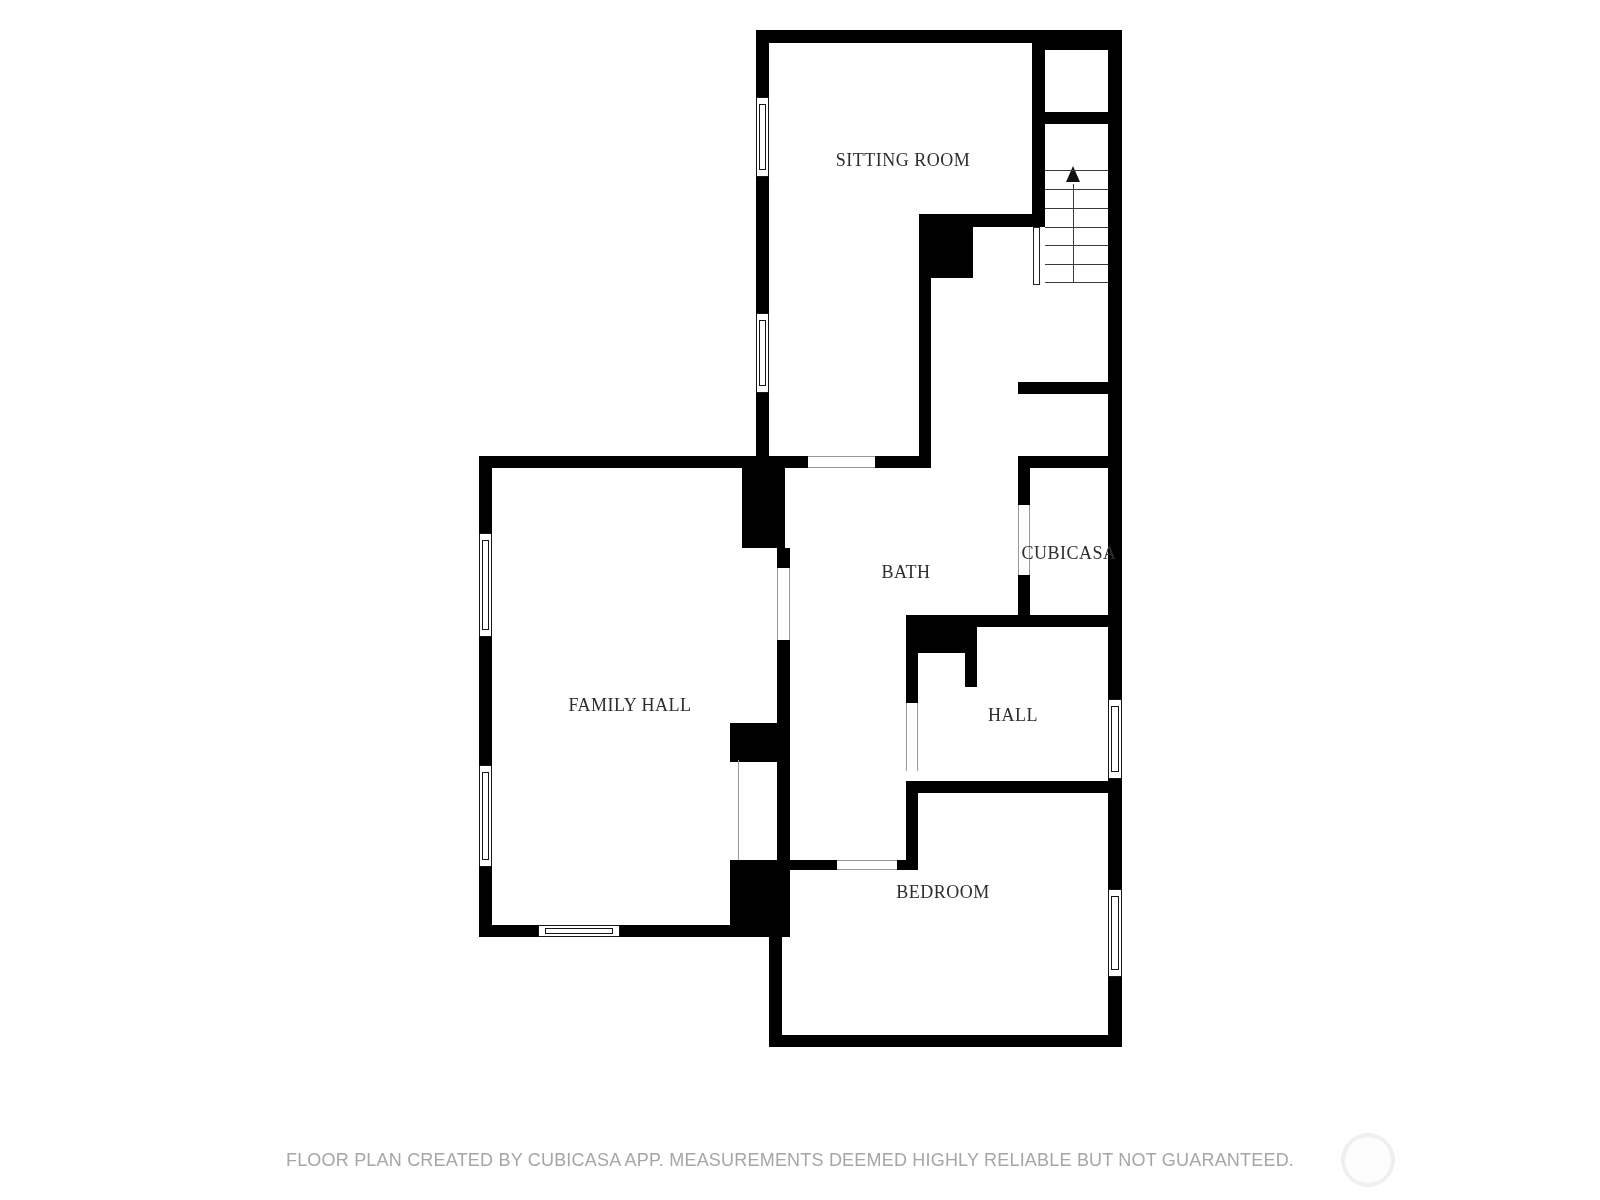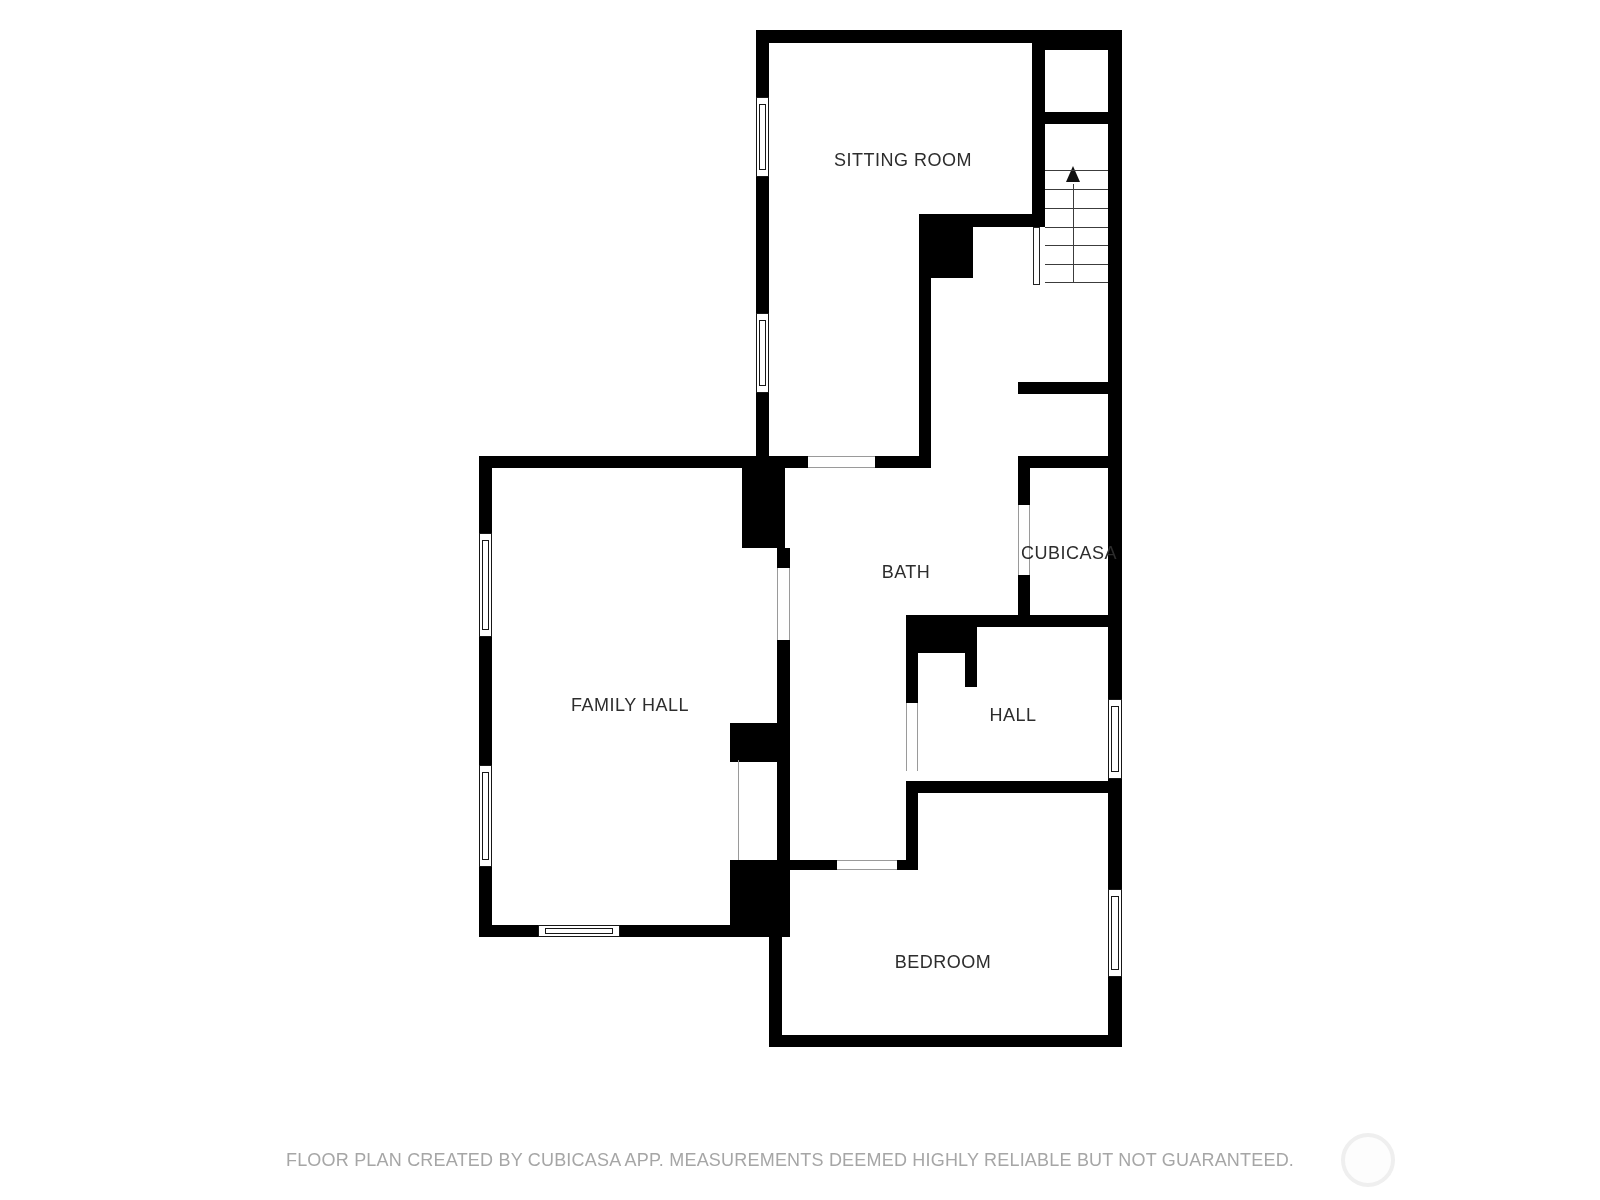--- a/index.html
+++ b/index.html
@@ -1,18 +1,18 @@
 <!DOCTYPE html>
 <html><head>
 <meta charset="utf-8">
 <style>
   html,body{margin:0;padding:0;background:#ffffff;}
   body{width:1600px;height:1200px;position:relative;overflow:hidden;
        font-family:"Liberation Sans",sans-serif;}
-  .plan{position:absolute;inset:0;}
+  .plan{position:absolute;inset:0;font-family:Liberation Serif, serif;}
   .wall{position:absolute;background:#000;}
   .win{position:absolute;background:#fff;border:1px solid #161616;box-sizing:border-box;}
   .win .glass{position:absolute;border:1px solid #161616;}
   .win.v .glass{left:2px;right:2px;top:6px;bottom:6px;}
   .win.h .glass{top:2px;bottom:2px;left:6px;right:6px;}
   .open{position:absolute;background:#fff;box-sizing:border-box;}
   .open.h{border-top:1px solid #9a9a9a;border-bottom:1px solid #9a9a9a;}
   .open.v{border-left:1px solid #9a9a9a;border-right:1px solid #9a9a9a;}
   .thinline{position:absolute;background:#9a9a9a;}
   .room-label{position:absolute;transform:translate(-50%,-50%);
@@ -112,18 +112,18 @@
       <div class="tread" style="top: 140px;"></div>
       <div class="tread" style="top: 158px;"></div>
     </div>
   <div class="railing"></div>
 
   <div class="room-label" style="left:903px;top:160px">SITTING ROOM</div>
   <div class="room-label" style="left:630px;top:705px">FAMILY HALL</div>
   <div class="room-label" style="left:906px;top:572px">BATH</div>
   <div class="room-label" style="left:1069px;top:553px">CUBICASA</div>
   <div class="room-label" style="left:1013px;top:715px">HALL</div>
-  <div class="room-label" style="left:943px;top:962px">BEDROOM</div>
+  <div class="room-label" style="left:943px;top:892px">BEDROOM</div>
 </div>
 
 <div class="footer">FLOOR PLAN CREATED BY CUBICASA APP. MEASUREMENTS DEEMED HIGHLY RELIABLE BUT NOT GUARANTEED.</div>
 
 <div class="watermark"></div>
 
 </body></html>

